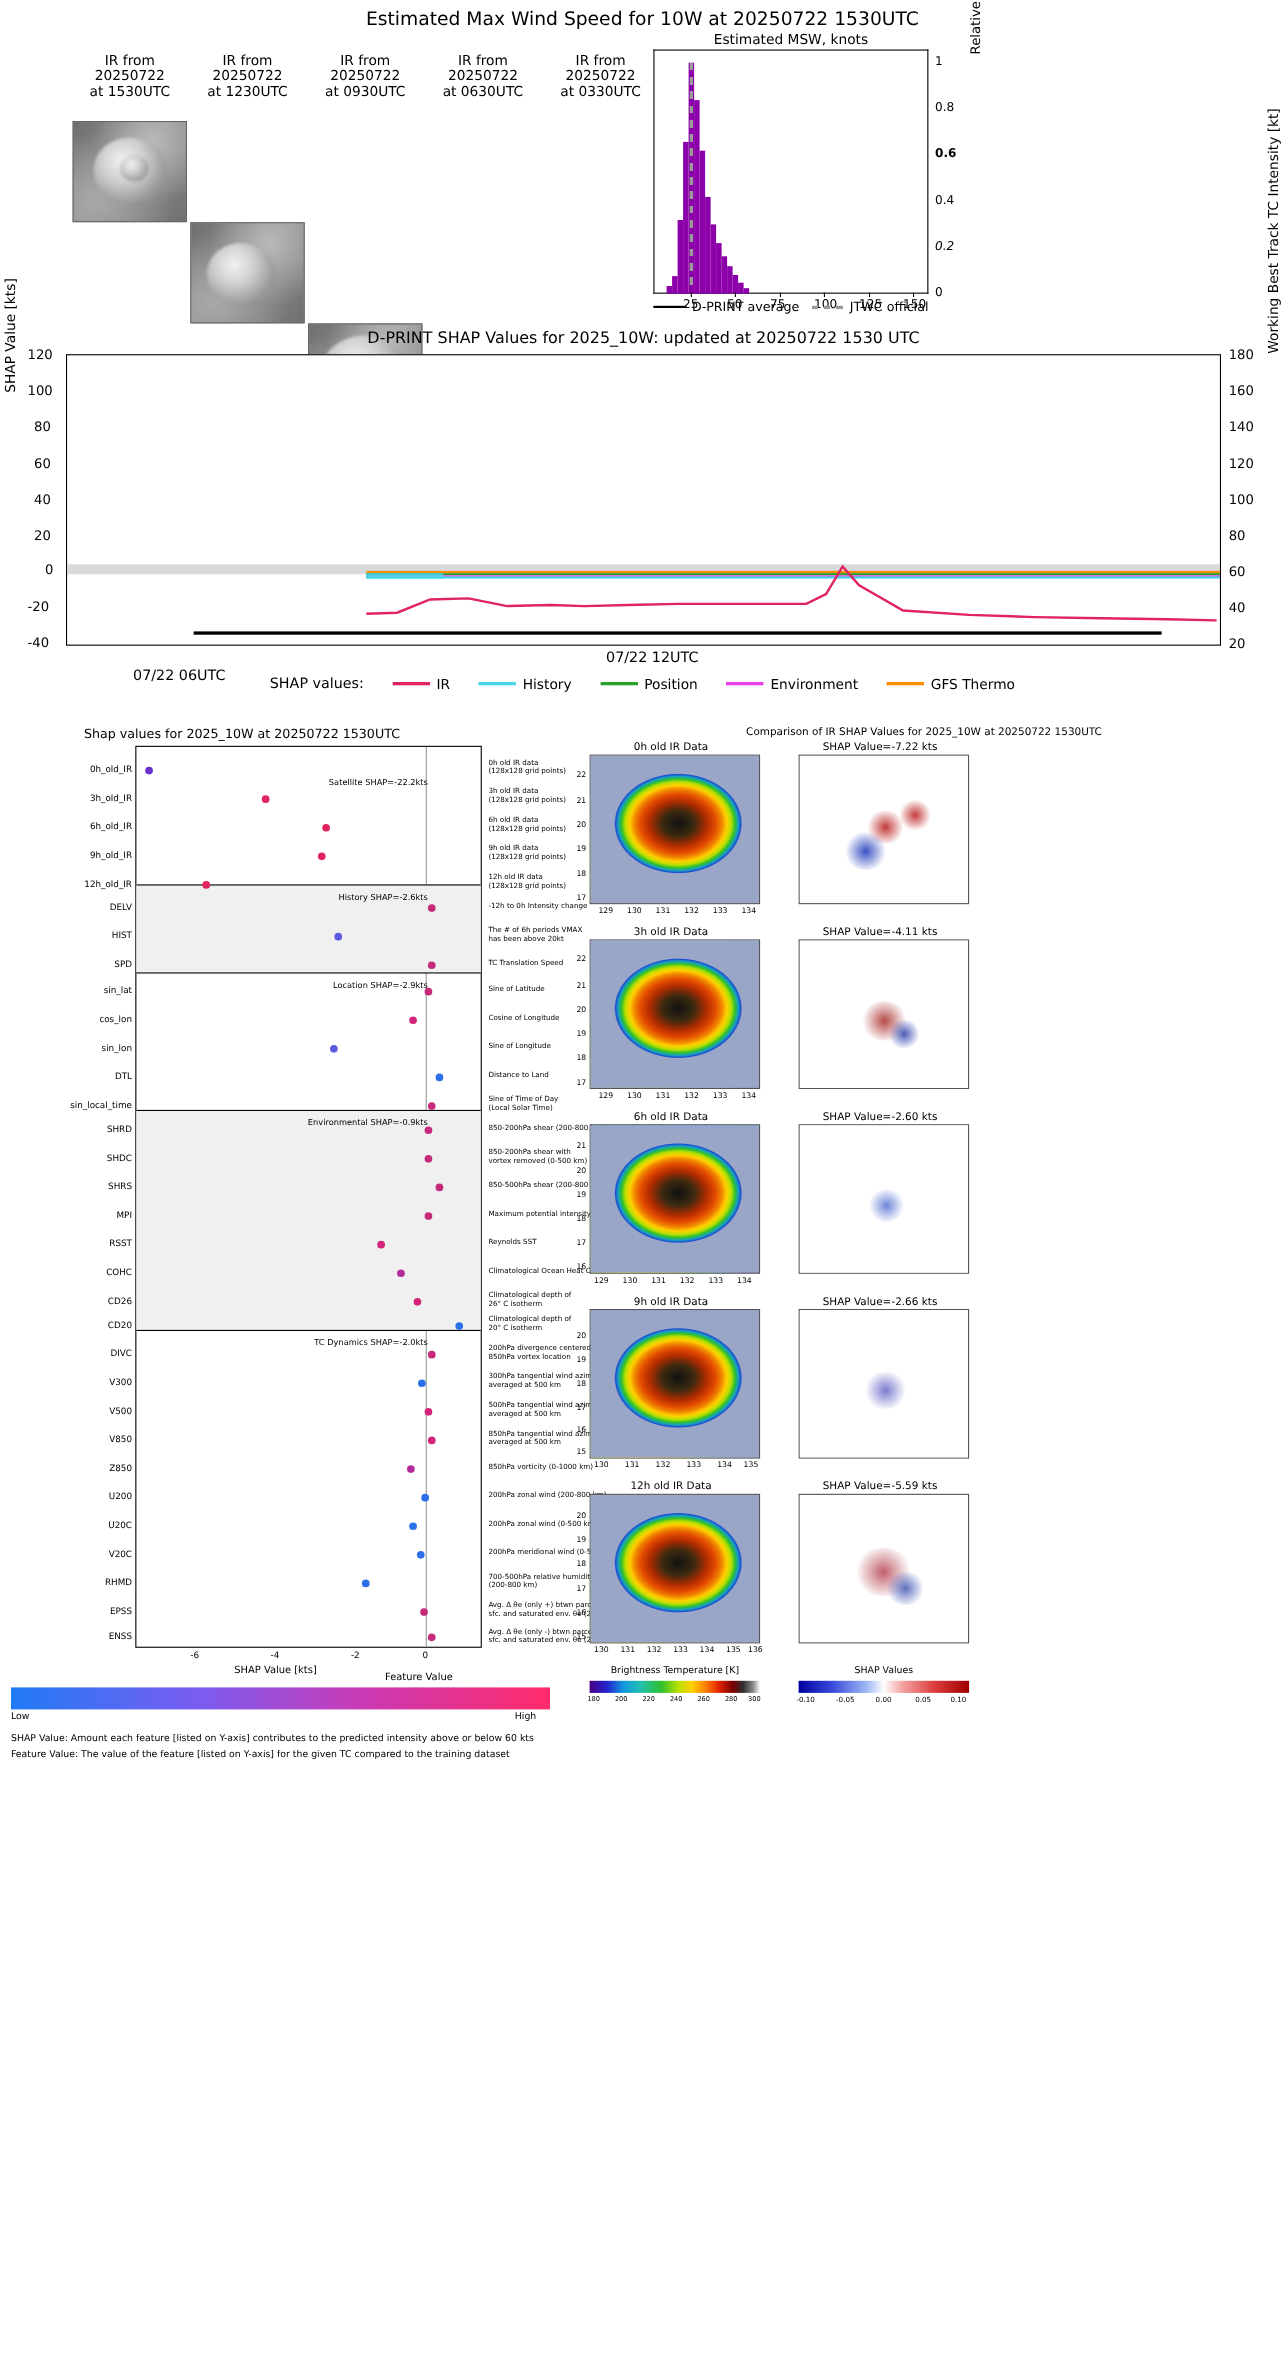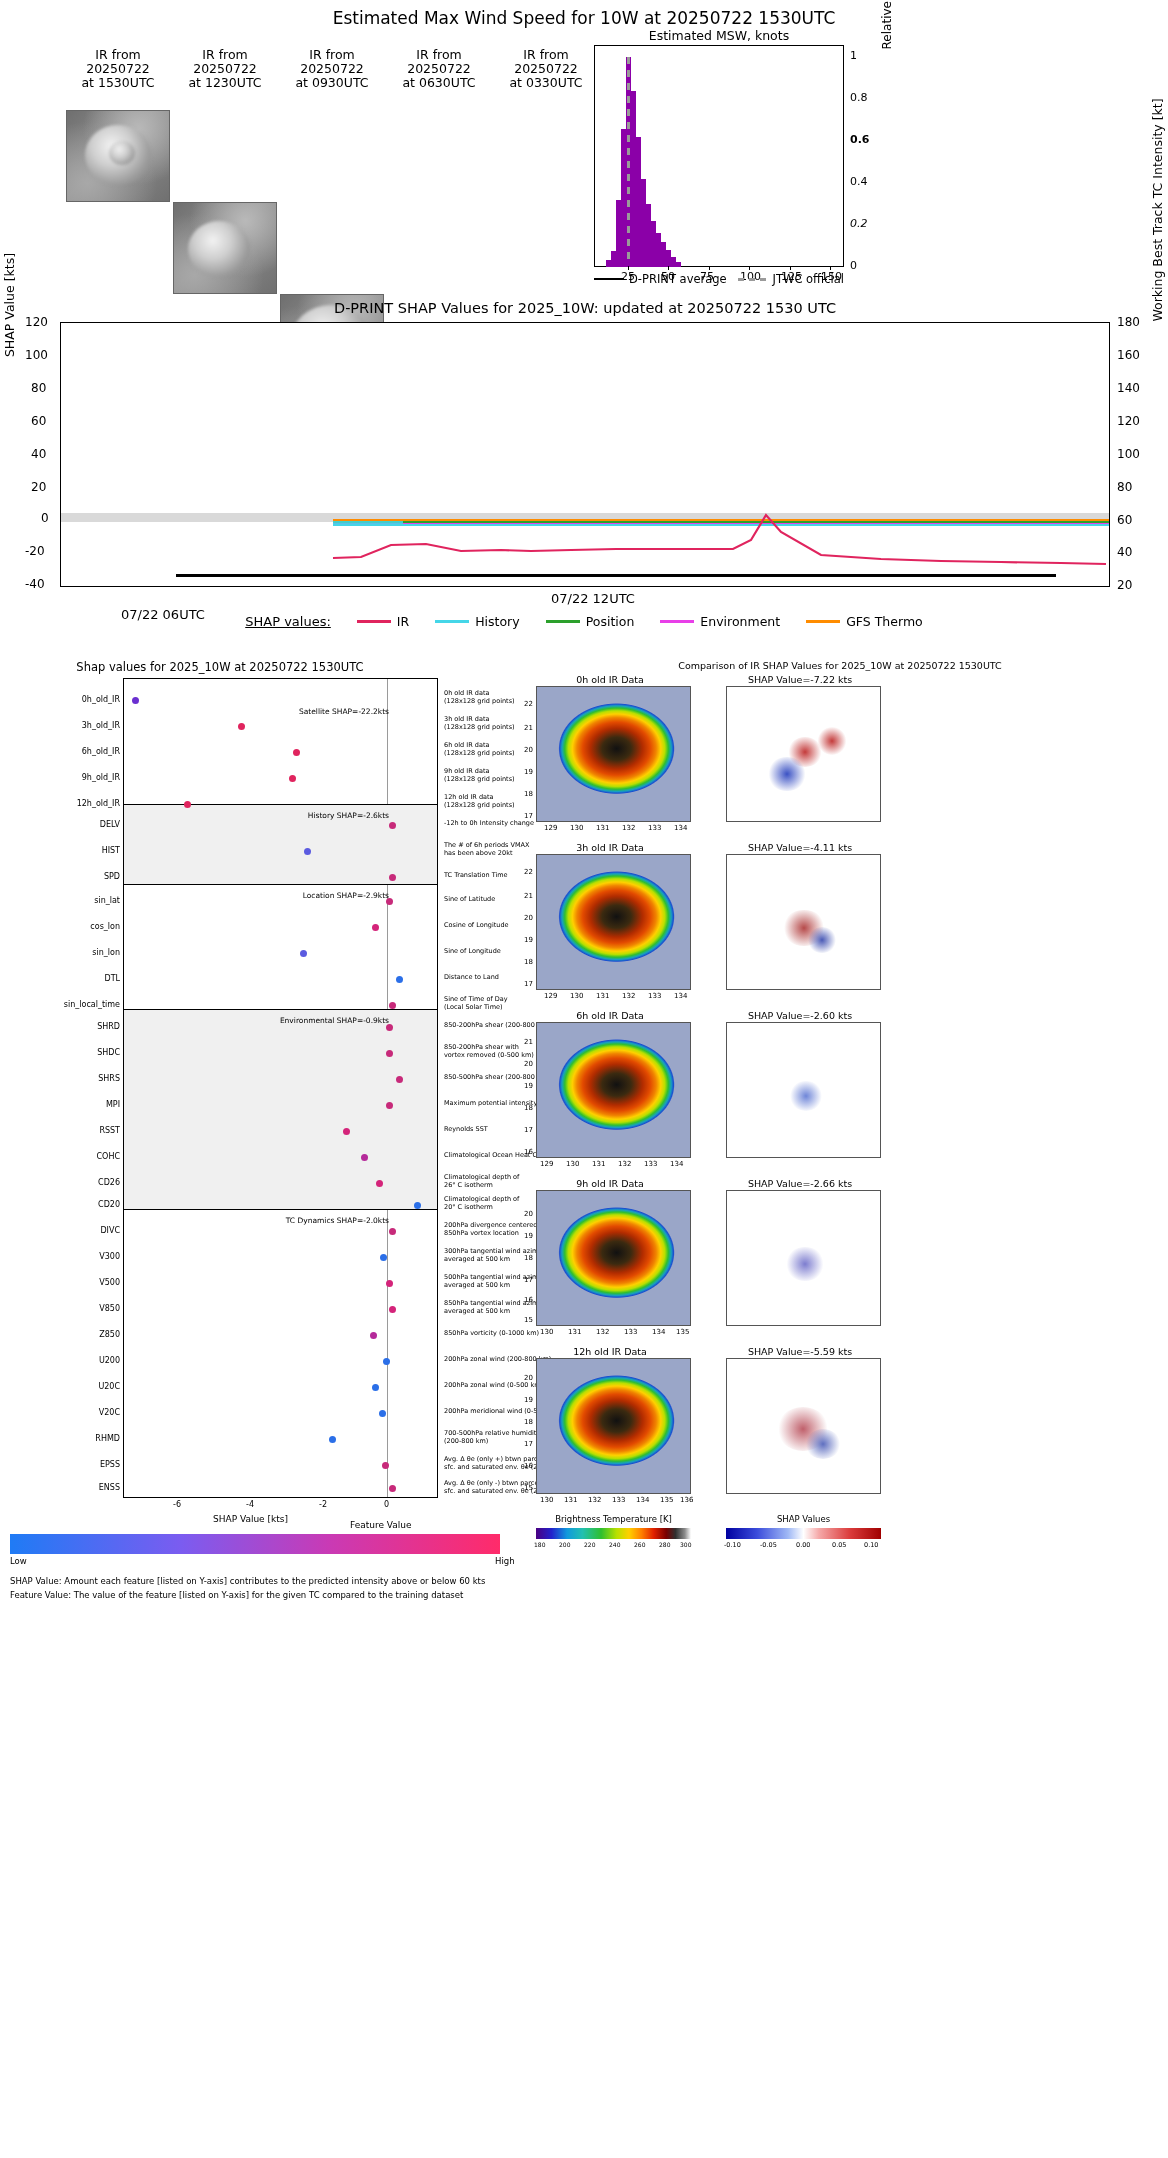--- a/index.html
+++ b/index.html
@@ -277,21 +277,21 @@
   <div class="ts-ticklabel" style="left:1056px;top:190px;">60</div>
   <div class="ts-ticklabel" style="left:1056px;top:222px;">40</div>
   <div class="ts-ticklabel" style="left:1056px;top:255px;">20</div>
 
   <div class="ts-ticklabel" style="left:60px;top:268px;font-size:13px;margin-top:16px;">07/22 06UTC</div>
   <div class="ts-ticklabel" style="left:490px;top:268px;font-size:13px;">07/22 12UTC</div>
 </div>
 
 <div class="abs" style="top:612px;left:0;width:1168px;">
   <div style="display:flex;justify-content:center;align-items:center;gap:26px;margin-top:2px;">
-    <span style="font-size:13px;text-decoration:underline;">SHAP values:</span>
+    <span style="font-size:13px;">SHAP values:</span>
     <span class="legend-item">
       <span class="legend-swatch" style="background:#e0245e;"></span>
       <span>IR</span>
     </span>
     <span class="legend-item">
       <span class="legend-swatch" style="background:#45d6e8;"></span>
       <span>History</span>
     </span>
     <span class="legend-item">
       <span class="legend-swatch" style="background:#2ca02c;"></span>
@@ -407,21 +407,21 @@
 (128x128 grid points)</div>
   <div class="dot-desc" style="top:64px;white-space:pre-line;">6h old IR data
 (128x128 grid points)</div>
   <div class="dot-desc" style="top:90px;white-space:pre-line;">9h old IR data
 (128x128 grid points)</div>
   <div class="dot-desc" style="top:116px;white-space:pre-line;">12h old IR data
 (128x128 grid points)</div>
   <div class="dot-desc" style="top:142px;white-space:pre-line;">-12h to 0h Intensity change</div>
   <div class="dot-desc" style="top:164px;white-space:pre-line;">The # of 6h periods VMAX
 has been above 20kt</div>
-  <div class="dot-desc" style="top:194px;white-space:pre-line;">TC Translation Time</div>
+  <div class="dot-desc" style="top:194px;white-space:pre-line;">TC Translation Speed</div>
   <div class="dot-desc" style="top:218px;white-space:pre-line;">Sine of Latitude</div>
   <div class="dot-desc" style="top:244px;white-space:pre-line;">Cosine of Longitude</div>
   <div class="dot-desc" style="top:270px;white-space:pre-line;text-align:right;">Sine of Longitude</div>
   <div class="dot-desc" style="top:296px;white-space:pre-line;">Distance to Land</div>
   <div class="dot-desc" style="top:318px;white-space:pre-line;">Sine of Time of Day
 (Local Solar Time)</div>
   <div class="dot-desc" style="top:344px;white-space:pre-line;">850-200hPa shear (200-800 km)</div>
   <div class="dot-desc" style="top:366px;white-space:pre-line;">850-200hPa shear with
 vortex removed (0-500 km)</div>
   <div class="dot-desc" style="top:396px;white-space:pre-line;">850-500hPa shear (200-800 km)</div>
@@ -573,21 +573,21 @@
 <div class="cmp-ticklabel" style="top:1484px;left:524px;">15</div>
 <div class="cmp-ticklabel" style="top:1462px;left:524px;">16</div>
 <div class="cmp-ticklabel" style="top:1440px;left:524px;">17</div>
 <div class="cmp-ticklabel" style="top:1418px;left:524px;">18</div>
 <div class="cmp-ticklabel" style="top:1396px;left:524px;">19</div>
 <div class="cmp-ticklabel" style="top:1374px;left:524px;">20</div>
 
 <div class="abs" style="top:1520px;left:350px;width:150px;text-align:left;font-size:9px;">Feature Value</div>
 <div id="feat-cbar" style="top:1534px;left:10px;width:490px;height:20px;"></div>
 <div class="cbar-label" style="top:1556px;left:10px;">Low</div>
-<div class="cbar-label" style="top:1556px;left:495px;">High</div>
+<div class="cbar-label" style="top:1556px;left:468px;">High</div>
 
 <div class="footnote" style="top:1576px;left:10px;width:520px;">SHAP Value: Amount each feature [listed on Y-axis] contributes to the predicted intensity above or below 60 kts</div>
 <div class="footnote" style="top:1590px;left:10px;width:520px;">Feature Value: The value of the feature [listed on Y-axis] for the given TC compared to the training dataset</div>
 
 <div class="abs" style="top:1514px;left:536px;width:155px;text-align:center;font-size:8.5px;">Brightness Temperature [K]</div>
 <div id="bt-cbar" style="top:1528px;left:536px;width:155px;height:11px;"></div>
 <div class="cbar-label" style="top:1541px;left:534px;font-size:6px;">180</div>
 <div class="cbar-label" style="top:1541px;left:559px;font-size:6px;">200</div>
 <div class="cbar-label" style="top:1541px;left:584px;font-size:6px;">220</div>
 <div class="cbar-label" style="top:1541px;left:609px;font-size:6px;">240</div>

